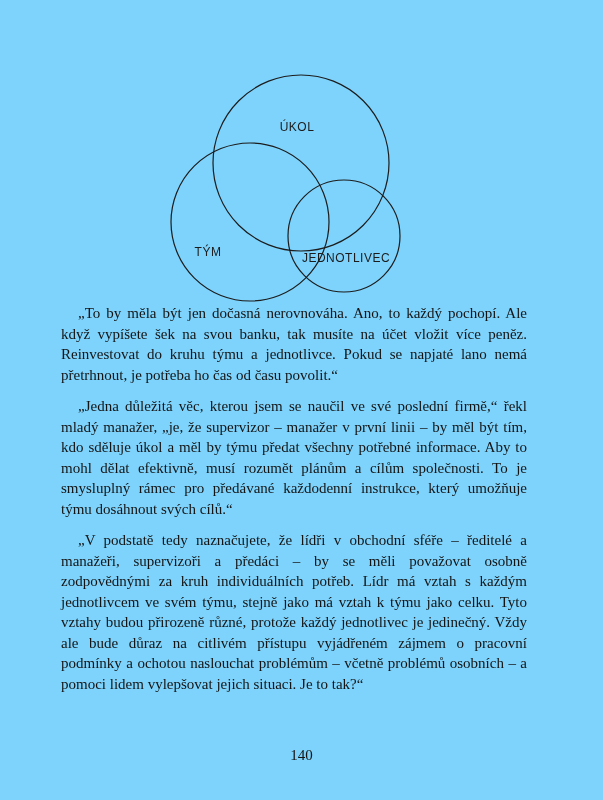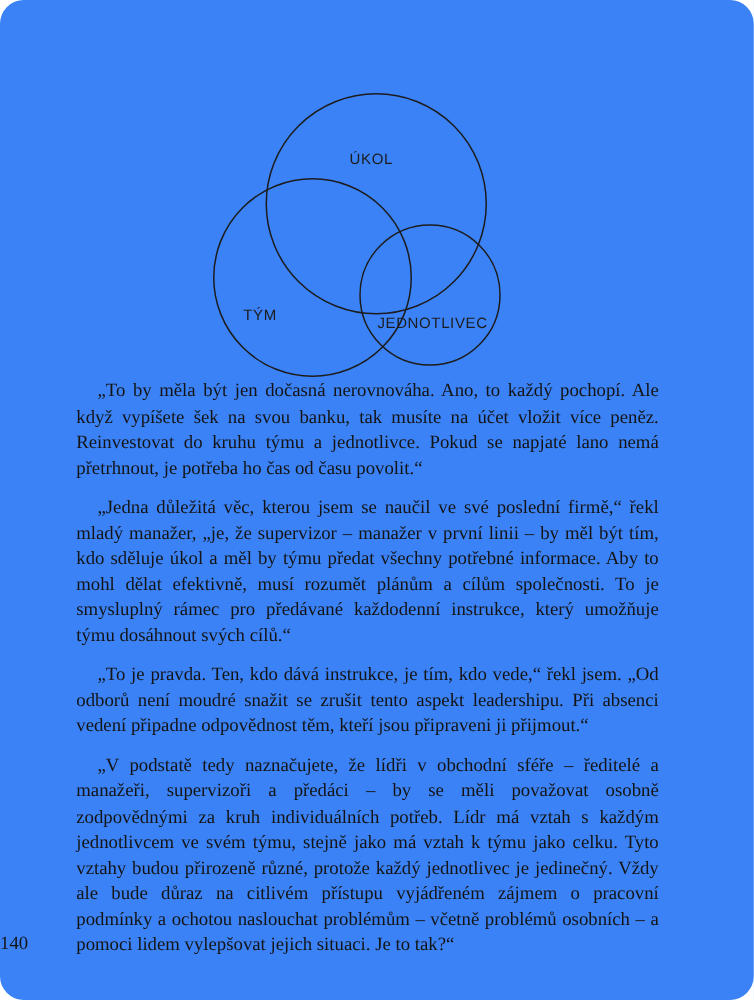--- a/index.html
+++ b/index.html
@@ -11,22 +11,21 @@
     width: 603px;
     height: 800px;
     font-family: "Liberation Serif", serif;
     color: #141414;
     overflow: hidden;
   }
   .page {
     position: relative;
     width: 603px;
     height: 800px;
-    background: #3b82f6;
-    border-radius: 19px;
+    background: #7dd3fc;
   }
   .venn {
     position: absolute;
     top: 0;
     left: 0;
   }
   .venn circle {
     fill: none;
     stroke: #1c1c1c;
     stroke-width: 1.2;
@@ -50,20 +49,21 @@
   }
   .text-block p {
     margin: 0 16px 11px 0;
     text-indent: 17px;
   }
   .page-number {
     position: absolute;
     top: 747px;
     left: 0;
     width: 603px;
+    text-align: center;
     font-size: 15px;
     color: #141414;
   }
 </style>
 </head>
 <body>
 
 <div class="page">
 
   <svg class="venn" width="603" height="305" viewBox="0 0 603 305">
@@ -71,19 +71,18 @@
     <circle cx="250" cy="222" r="79"></circle>
     <circle cx="344" cy="236" r="56"></circle>
     <text x="297" y="131" text-anchor="middle">ÚKOL</text>
     <text x="208" y="256" text-anchor="middle">TÝM</text>
     <text x="346" y="262" text-anchor="middle">JEDNOTLIVEC</text>
   </svg>
 
   <div class="text-block" lang="cs">
     <p>„To by měla být jen dočasná nerovnováha. Ano, to každý pochopí. Ale když vypíšete šek na svou banku, tak musíte na účet vložit více peněz. Reinvestovat do kruhu týmu a jednotlivce. Pokud se napjaté lano nemá přetrhnout, je potřeba ho čas od času povolit.“</p>
     <p>„Jedna důležitá věc, kterou jsem se naučil ve své poslední firmě,“ řekl mladý manažer, „je, že supervizor – manažer v první linii – by měl být tím, kdo sděluje úkol a měl by týmu předat všechny potřebné informace. Aby to mohl dělat efektivně, musí rozumět plánům a cílům společnosti. To je smysluplný rámec pro předávané každodenní instrukce, který umožňuje týmu dosáhnout svých cílů.“</p>
-    <p>„To je pravda. Ten, kdo dává instrukce, je tím, kdo vede,“ řekl jsem. „Od odborů není moudré snažit se zrušit tento aspekt leadershipu. Při absenci vedení připadne odpovědnost těm, kteří jsou připraveni ji přijmout.“</p>
     <p>„V podstatě tedy naznačujete, že lídři v obchodní sféře – ředitelé a manažeři, supervizoři a předáci – by se měli považovat osobně zodpovědnými za kruh individuálních potřeb. Lídr má vztah s každým jednotlivcem ve svém týmu, stejně jako má vztah k týmu jako celku. Tyto vztahy budou přirozeně různé, protože každý jednotlivec je jedinečný. Vždy ale bude důraz na citlivém přístupu vyjádřeném zájmem o pracovní podmínky a ochotou naslouchat problémům – včetně problémů osobních – a pomoci lidem vylepšovat jejich situaci. Je to tak?“</p>
   </div>
 
   <div class="page-number">140</div>
 
 </div>
 
 </body></html>

